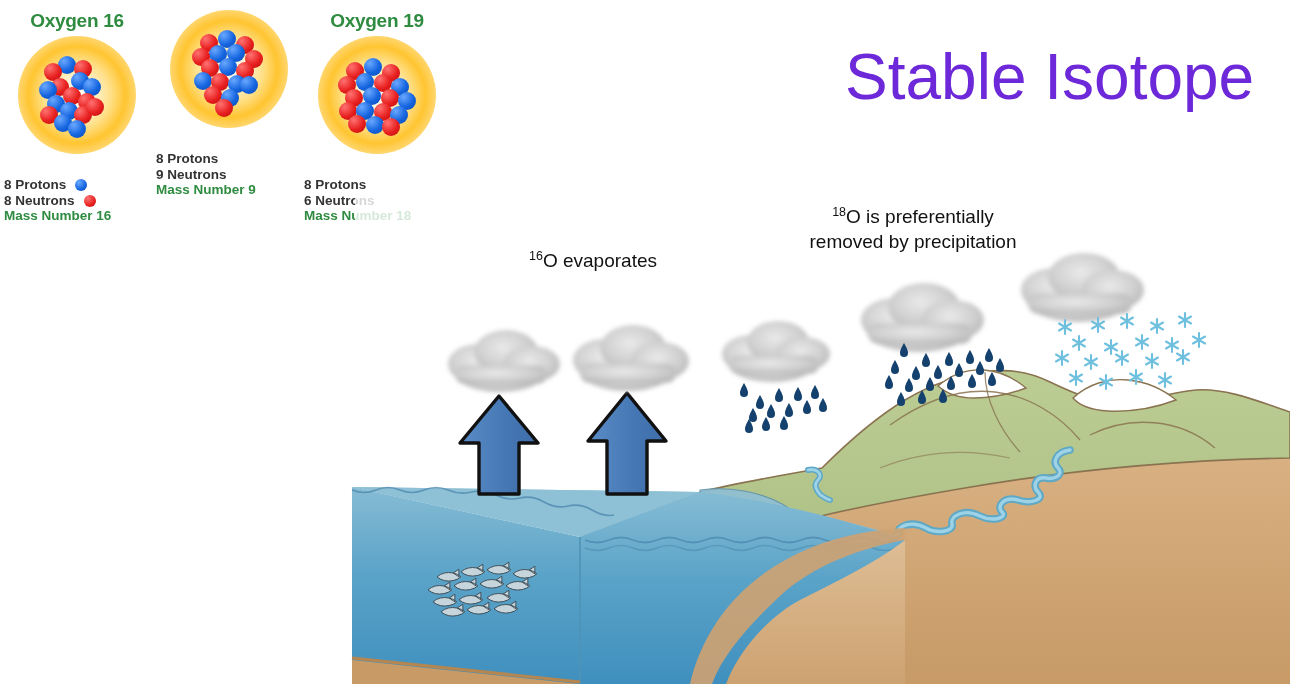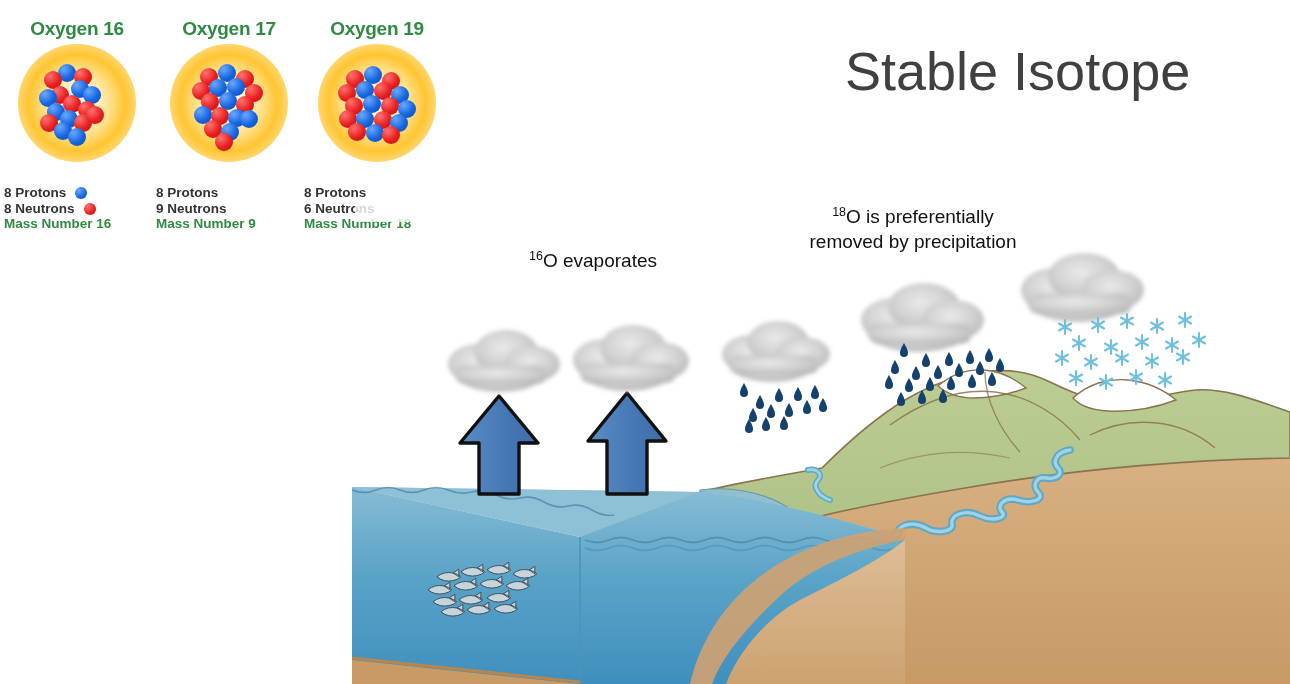--- a/index.html
+++ b/index.html
@@ -3,21 +3,21 @@
 <meta charset="utf-8">
 <style>
   html,body{margin:0;padding:0;background:#ffffff;}
   body{width:1290px;height:684px;position:relative;overflow:hidden;
        font-family:"Liberation Sans","DejaVu Sans",sans-serif;}
 
   .stage{position:absolute;inset:0;width:1290px;height:684px;background:#fff;}
 
   
   #isotope-panels{position:absolute;left:0;top:0;width:452px;height:215px;}
-  .iso-panel{position:absolute;top:16px;width:146px;height:215px;}
+  .iso-panel{position:absolute;top:8px;width:146px;height:215px;}
   .iso-panel.p0{left:4px;}
   .iso-panel.p1{left:156px;}
   .iso-panel.p2{left:304px;}
 
   .iso-title{text-align:center;font-size:19px;font-weight:700;color:#2e8b40;
              letter-spacing:-.3px;line-height:26px;}
   .iso-atom{position:relative;width:118px;height:118px;margin:2px auto 0;
             border-radius:50%;
             background:radial-gradient(circle at 50% 50%,
               #ffffff 0%, #fff6d8 18%, #ffe08a 40%, #ffc531 58%,
@@ -36,21 +36,21 @@
   .mass-line{font-size:13.5px;font-weight:700;color:#2e8b40;line-height:16px;display:block;}
 
   
   #overlay-mask{position:absolute;left:355px;top:198px;width:120px;height:24px;
                 background:rgba(255,255,255,.80);}
   #overlay-mask2{position:absolute;left:414px;top:196px;width:60px;height:28px;
                 background:#fff;}
 
   
   #page-title{position:absolute;left:845px;top:40px;width:400px;
-              font-size:54px;color:#404040;letter-spacing:0px;
+              font-size:64px;color:#6d28d9;letter-spacing:0px;
               font-family:"Liberation Sans","DejaVu Sans",sans-serif;
               white-space:nowrap;}
 
   
   .annot{position:absolute;font-size:19px;color:#111;line-height:25px;
          text-align:center;}
   #annot-evap{left:468px;top:248px;width:250px;}
   #annot-precip{left:768px;top:204px;width:290px;}
   .annot sup{font-size:12.5px;vertical-align:super;line-height:0;}
 
@@ -468,21 +468,20 @@
         <span class="nuc p" style="left:50px;top:84px;width:18px;height:18px;"></span>
       </div>
       <div class="iso-legend">
         <span class="leg-line"><span>8 Protons</span><span class="leg-dot blue"></span></span>
         <span class="leg-line"><span>8 Neutrons</span><span class="leg-dot red"></span></span>
         <span class="mass-line">Mass Number 16</span>
       </div>
     </div>
 
     <div class="iso-panel p1">
-      <div class="iso-title">Oxygen 17</div>
       <div class="iso-atom">
         <span class="nuc n" style="left:30px;top:24px;width:18px;height:18px;"></span>
         <span class="nuc p" style="left:48px;top:20px;width:18px;height:18px;"></span>
         <span class="nuc n" style="left:66px;top:26px;width:18px;height:18px;"></span>
         <span class="nuc p" style="left:39px;top:35px;width:18px;height:18px;"></span>
         <span class="nuc n" style="left:22px;top:38px;width:18px;height:18px;"></span>
         <span class="nuc p" style="left:57px;top:34px;width:18px;height:18px;"></span>
         <span class="nuc n" style="left:75px;top:40px;width:18px;height:18px;"></span>
         <span class="nuc n" style="left:31px;top:49px;width:18px;height:18px;"></span>
         <span class="nuc p" style="left:49px;top:48px;width:18px;height:18px;"></span>

